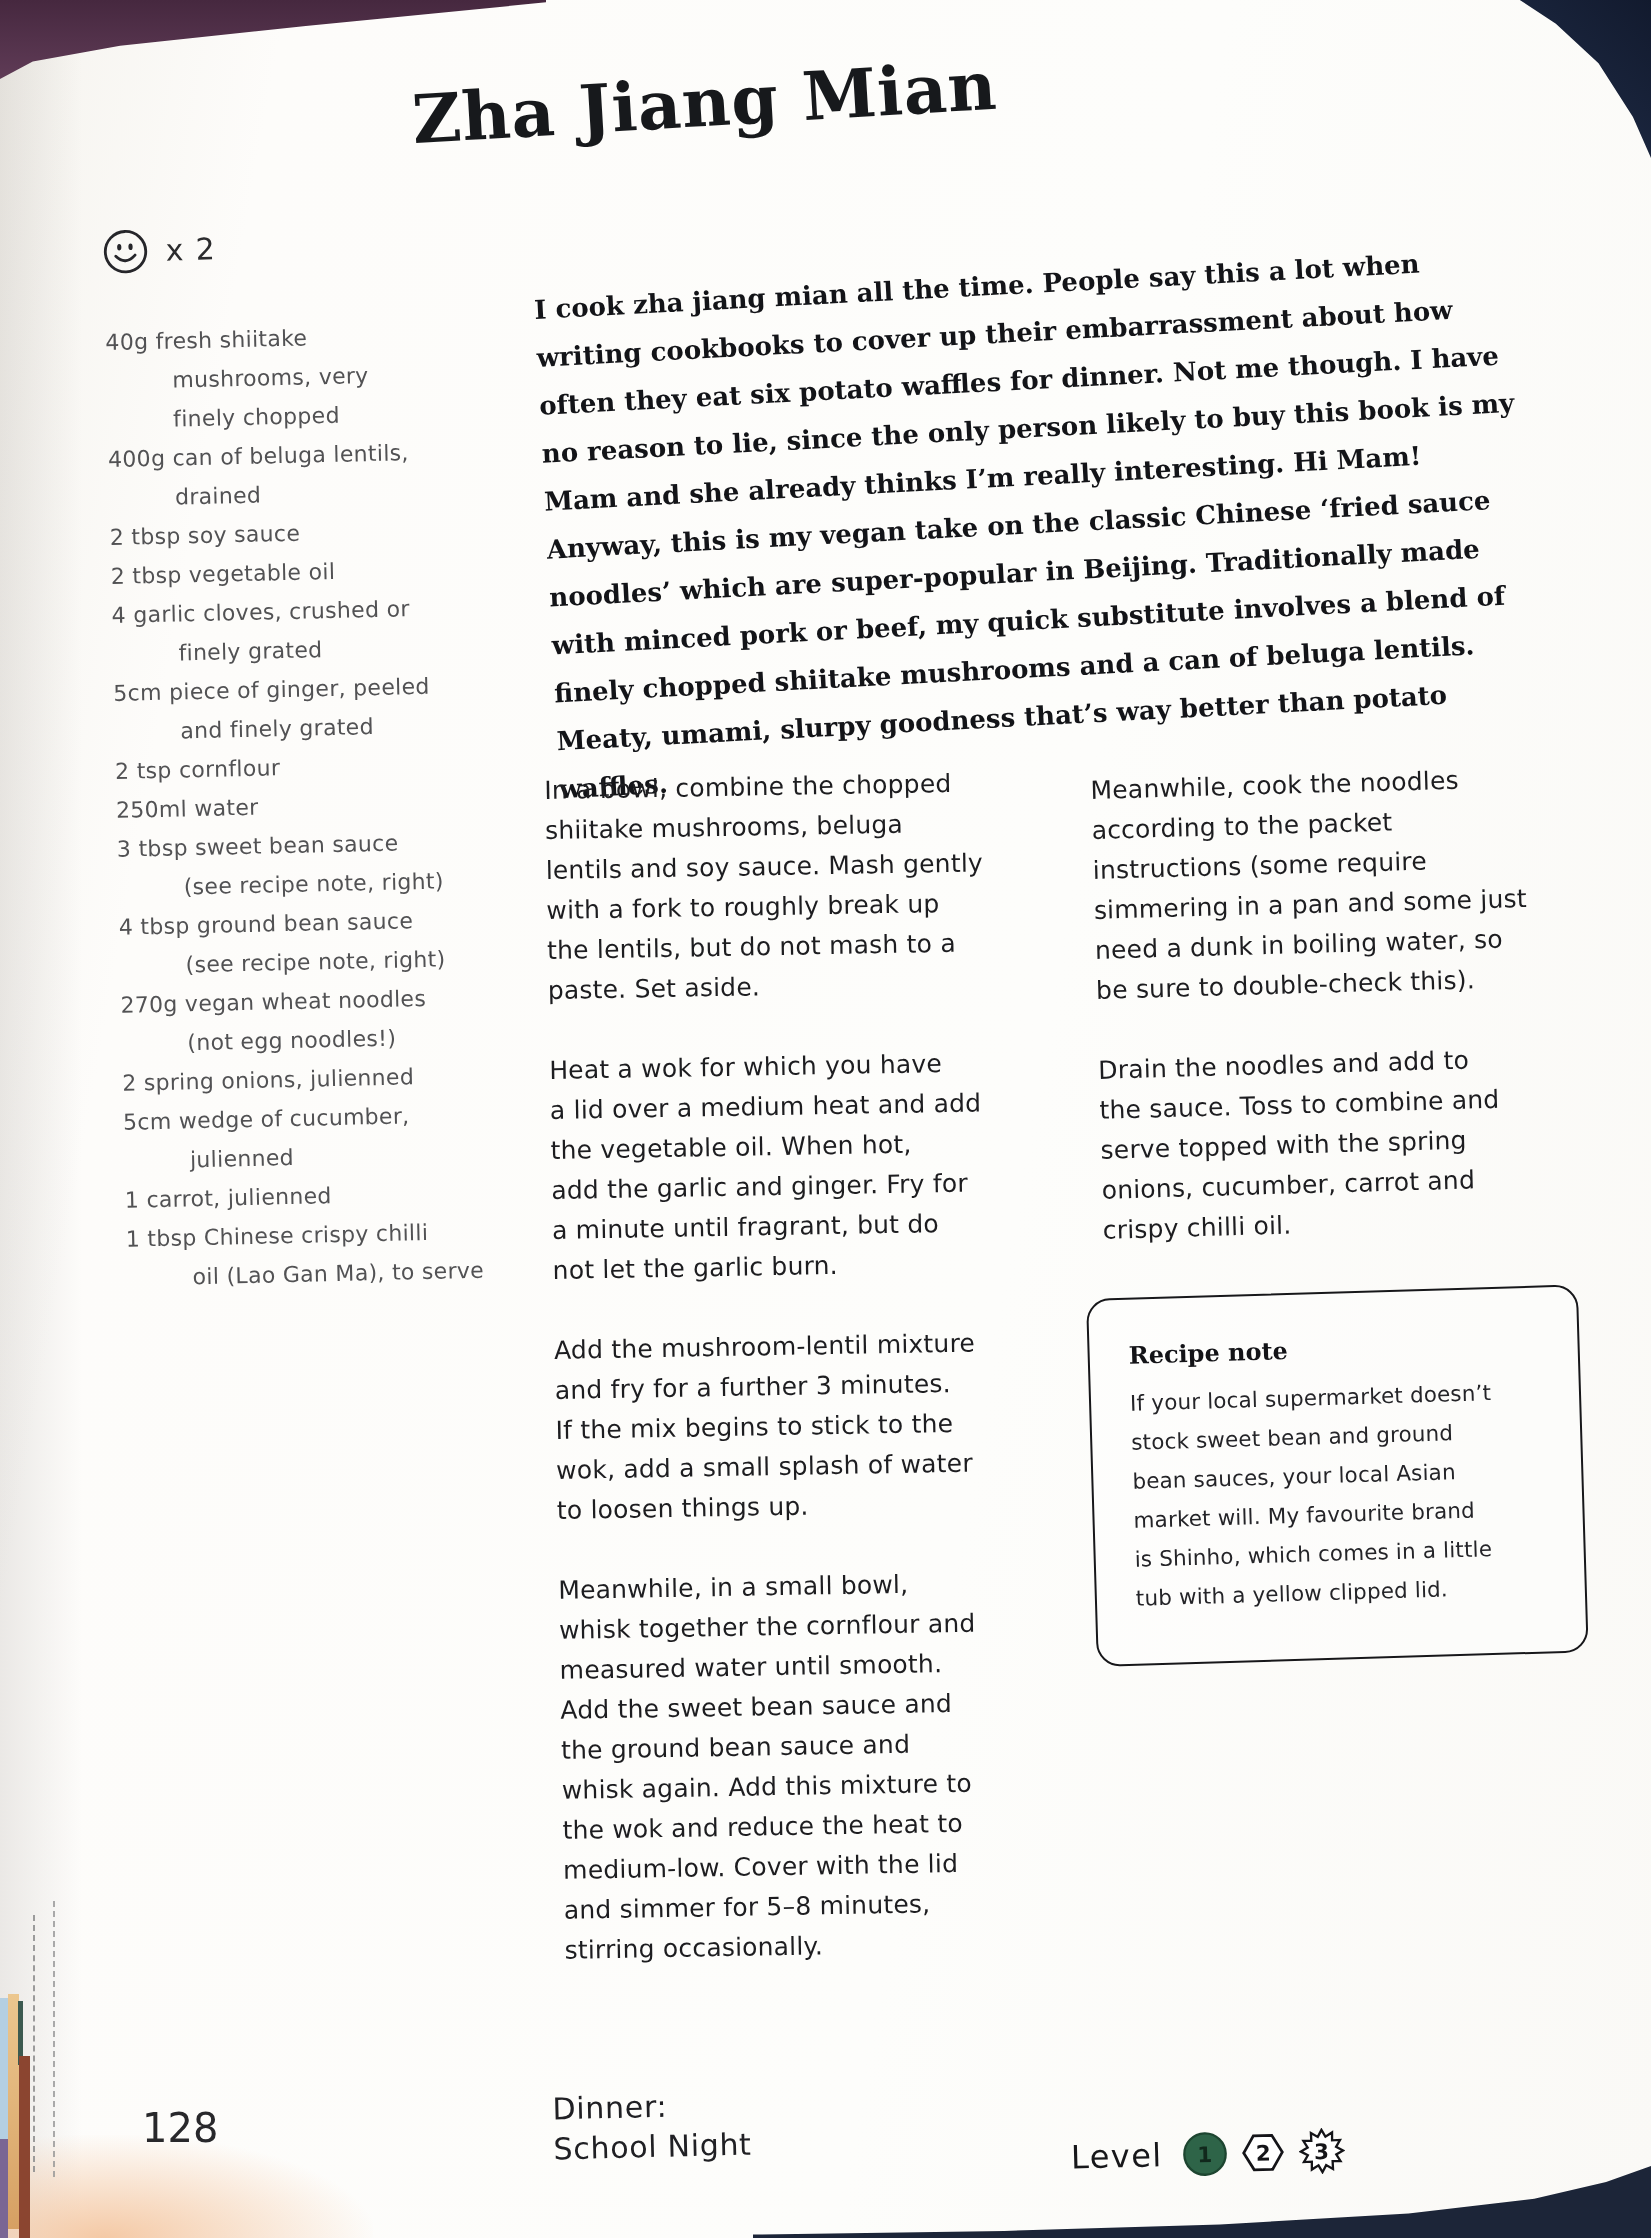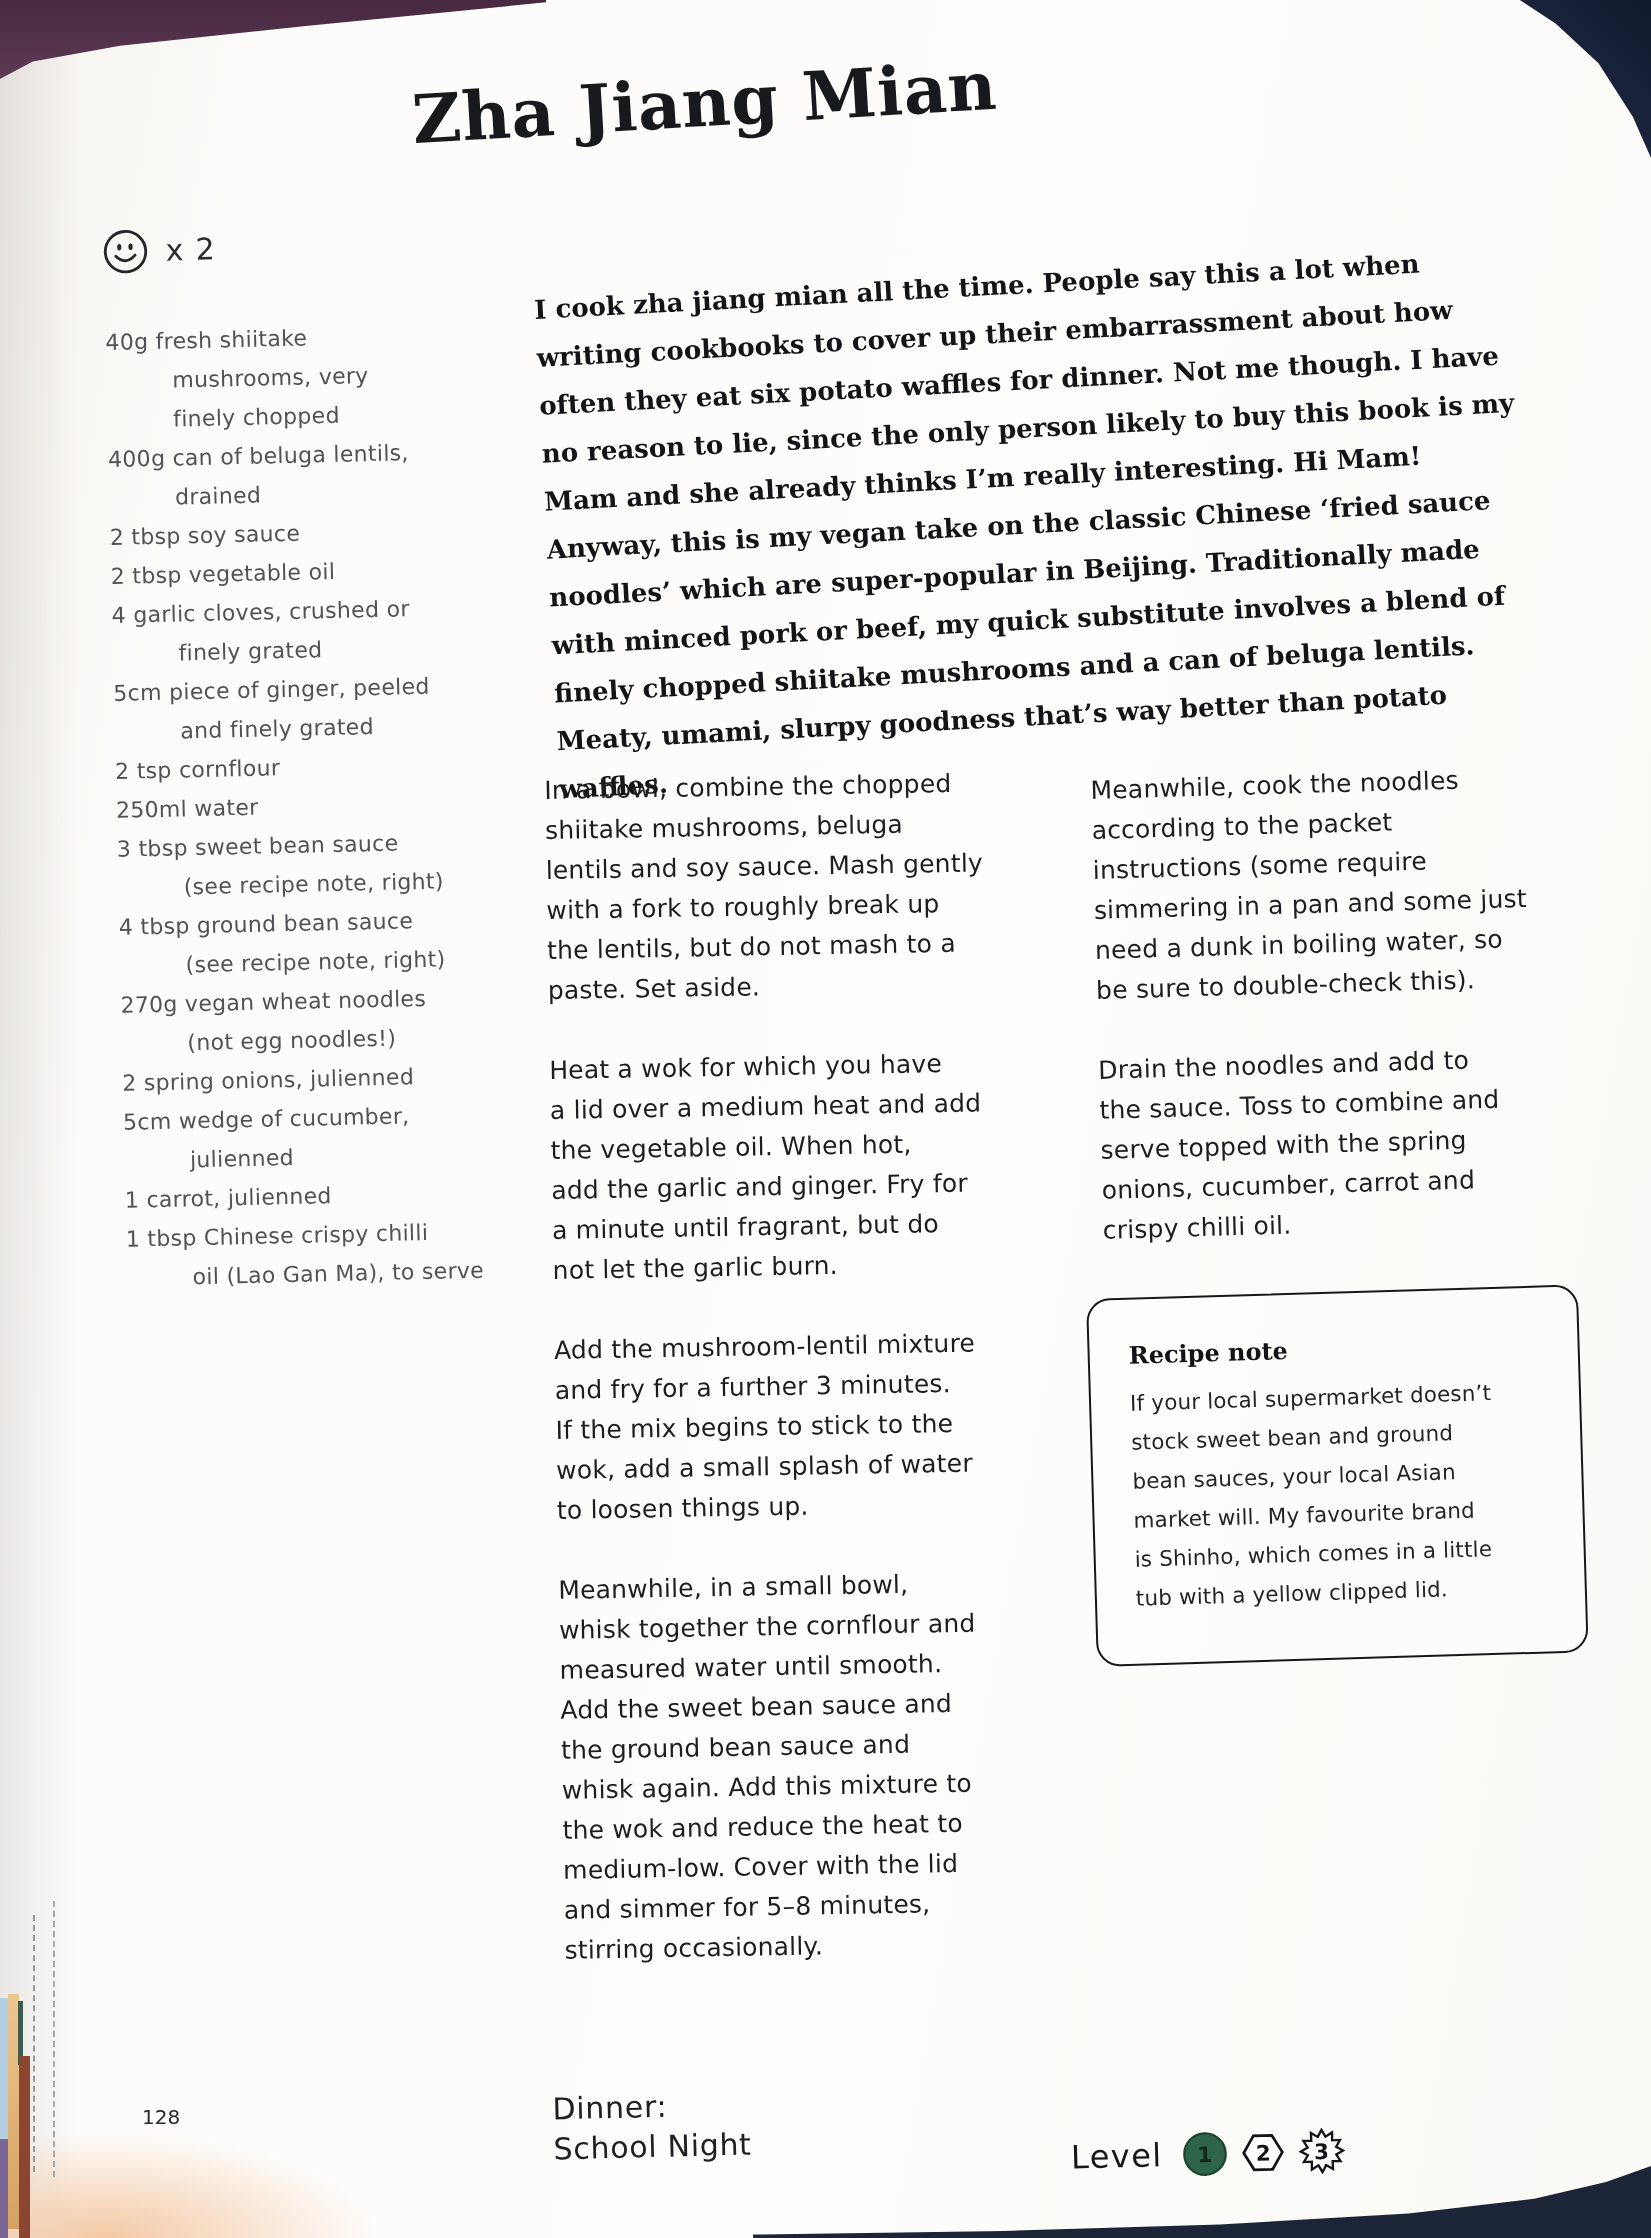--- a/index.html
+++ b/index.html
@@ -62,21 +62,21 @@
   .method.col-right{position:absolute;left:1090px;top:771px;width:515px;
     transform:rotate(-1.6deg);transform-origin:left top;}
   
   .note{position:absolute;left:1086px;top:1299px;width:492px;box-sizing:border-box;
     border:2.4px solid #17171a;border-radius:23.5px;padding:41px 39px 46px;
     transform:rotate(-1.7deg);transform-origin:left top;background:rgba(255,255,255,.35);}
   .note-title{font-family:"DejaVu Serif","Liberation Serif",serif;font-weight:700;
     font-size:24px;color:#131317;margin:0 0 14px 0;}
   .note-body{font-size:21.4px;line-height:39px;letter-spacing:0.2px;color:#242428;white-space:pre-line;}
   
-  .page-number{position:absolute;left:142px;top:2105px;font-size:20px;color:#28282b;}
+  .page-number{position:absolute;left:142px;top:2105px;font-size:40px;color:#28282b;}
   .category{position:absolute;left:553px;top:2087px;font-size:30px;line-height:40px;
     color:#202024;white-space:pre-line;letter-spacing:0.7px;transform:rotate(-1.4deg);}
   .level{position:absolute;left:1071px;top:2131px;display:flex;align-items:center;gap:12.4px;
     font-size:32px;color:#17171a;letter-spacing:1.4px;transform:rotate(-1.5deg);}
   .level-label{margin-right:7px;}
   .badge{position:relative;width:46px;height:46px;flex:0 0 auto;}
   .badge svg{position:absolute;inset:0;width:100%;height:100%;}
   .badge .num{position:absolute;inset:0;display:flex;align-items:center;justify-content:center;
     font-size:21.4px;font-weight:bold;letter-spacing:0;}
   .badge.one .num{color:#11281c;}

